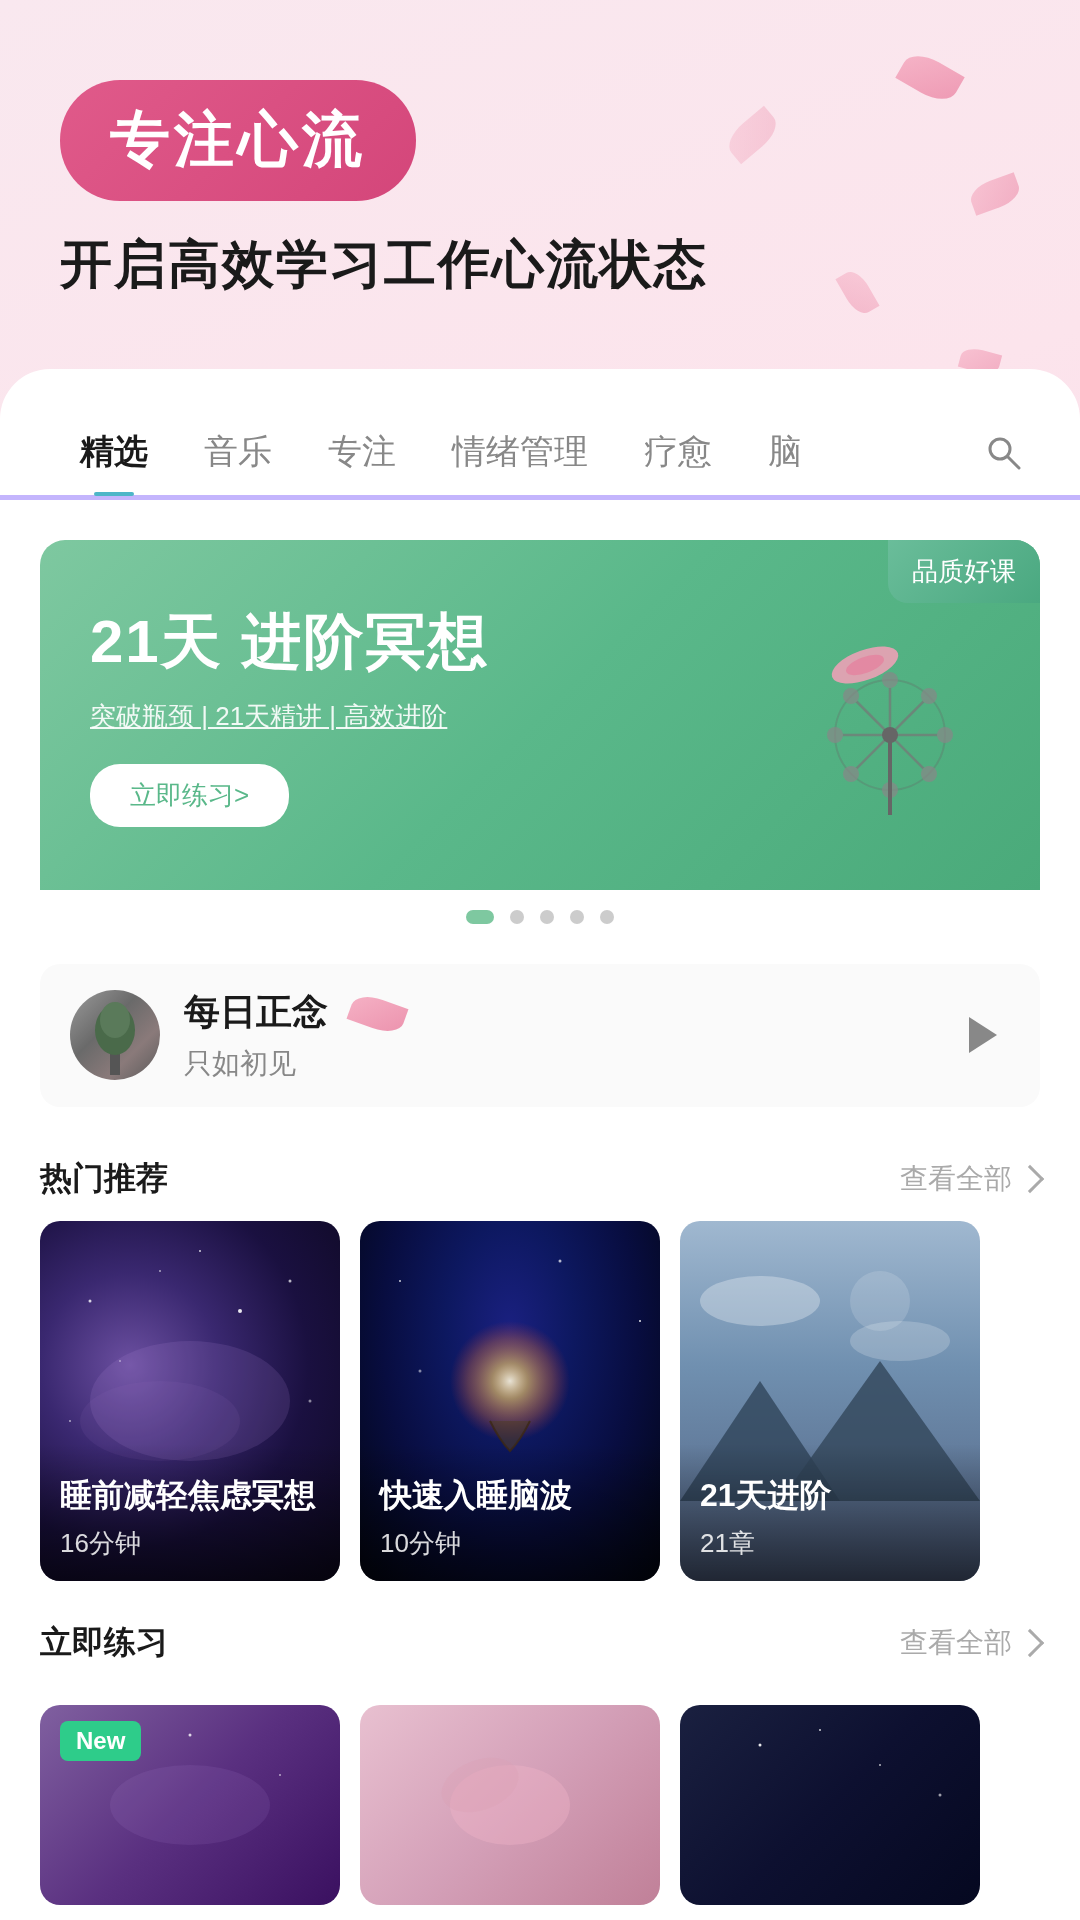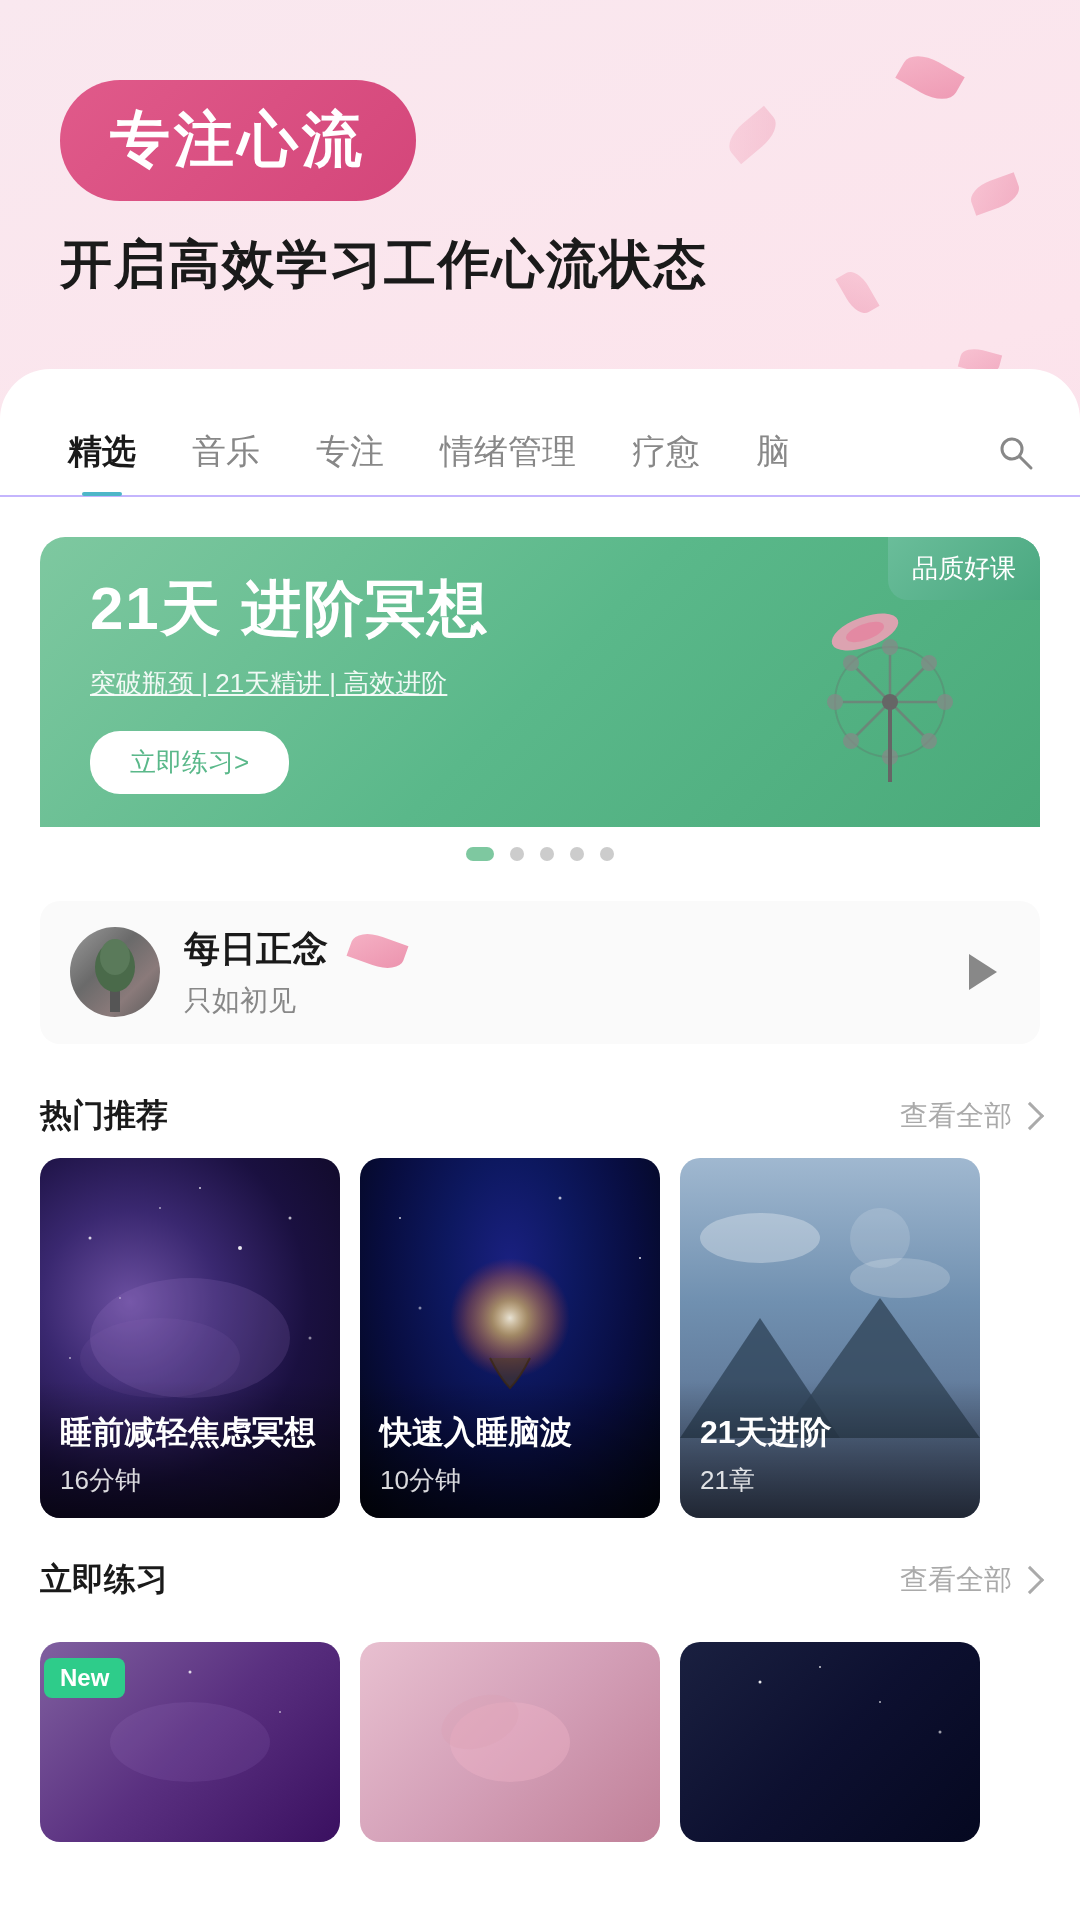--- a/index.html
+++ b/index.html
@@ -65,23 +65,23 @@
       padding: 40px 0 0 0;
       min-height: 1320px;
       position: relative;
       z-index: 3;
     }
 
     
     .tab-nav {
       display: flex;
       align-items: center;
-      padding: 0 40px;
+      padding: 0 52px;
       gap: 0;
-      border-bottom: 2px solid #c4b5fd;
+      border-bottom: 5px solid #c4b5fd;
       position: relative;
     }
 
     .tab-item {
       font-size: 34px;
       color: #888;
       padding: 20px 28px;
       cursor: pointer;
       white-space: nowrap;
       position: relative;
@@ -122,21 +122,21 @@
     
     .banner-container {
       margin: 40px 40px 0;
       border-radius: 25px;
       overflow: hidden;
       position: relative;
     }
 
     .banner {
       background: linear-gradient(135deg, #7ec8a0 0%, #5ab88a 50%, #4aaa7a 100%);
-      height: 290px;
+      height: 350px;
       display: flex;
       align-items: center;
       padding: 40px 50px;
       position: relative;
       overflow: hidden;
     }
 
     .banner-quality-badge {
       position: absolute;
       top: 0;
@@ -385,21 +385,21 @@
     }
 
     .recent-item-img {
       width: 300px;
       height: 200px;
     }
 
     .new-badge {
       position: absolute;
       top: 16px;
-      left: 4px;
+      left: 20px;
       background: #2ecc8a;
       color: white;
       font-size: 24px;
       font-weight: 700;
       padding: 6px 16px;
       border-radius: 8px;
     }
 
     
     .bottom-area {

